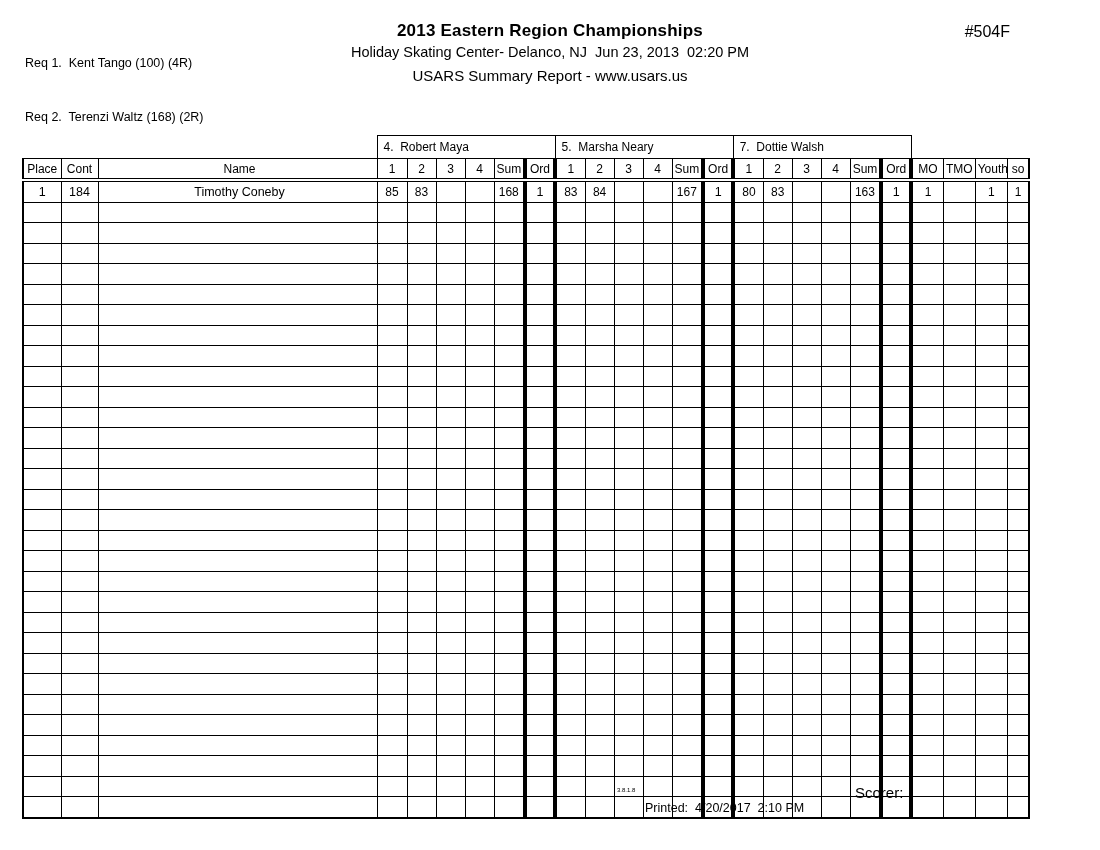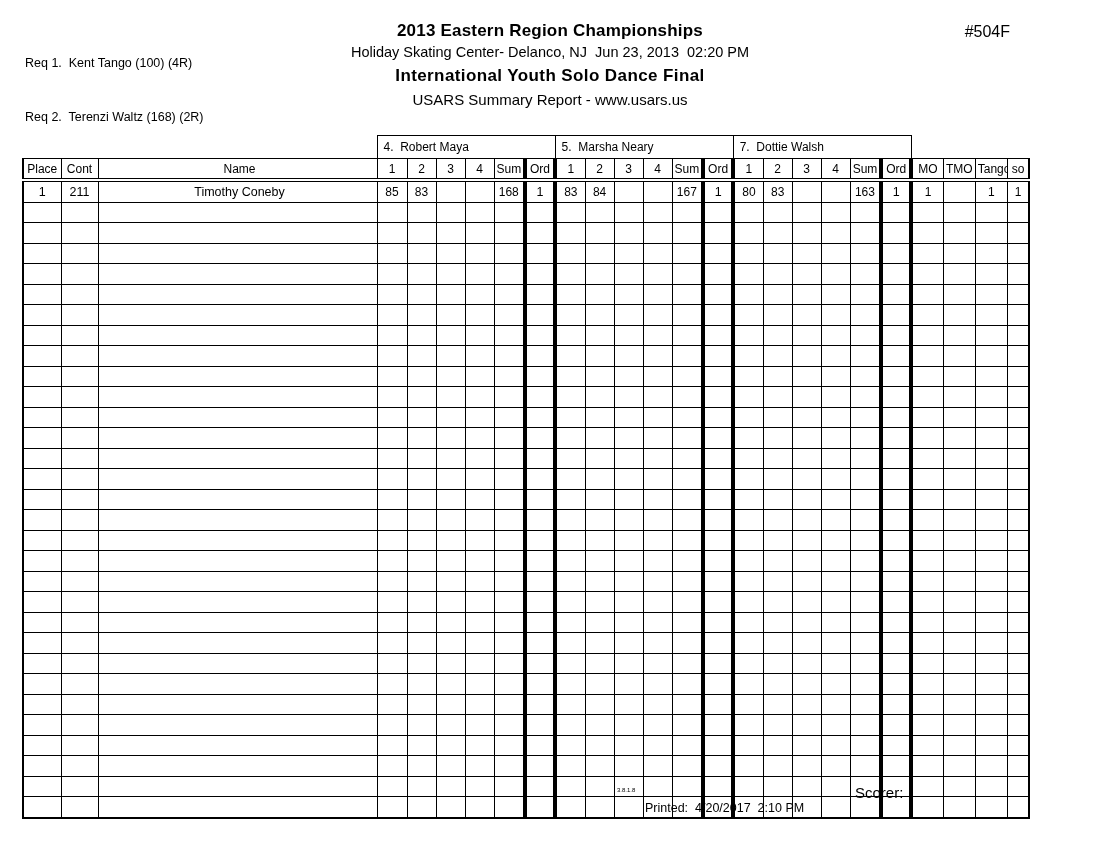--- a/index.html
+++ b/index.html
@@ -70,21 +70,20 @@
 <div class="page">
 
   <div class="req-block">
     <div>Req 1.  Kent Tango (100) (4R)</div>
     <div>Req 2.  Terenzi Waltz (168) (2R)</div>
   </div>
 
   <div class="title-block">
     <div class="title1">2013 Eastern Region Championships</div>
     <div class="title2">Holiday Skating Center- Delanco, NJ  Jun 23, 2013  02:20 PM</div>
-    <div class="title3">International Youth Solo Dance Final</div>
     <div class="title4">USARS Summary Report - www.usars.us</div>
   </div>
 
   <div class="doc-number">#504F</div>
 
   <table class="summary">
     <colgroup>
       <col style="width:38px">
         <col style="width:37px">
         <col style="width:279px">
@@ -140,28 +139,28 @@
 
         <th>1</th>
         <th>2</th>
         <th>3</th>
         <th>4</th>
         <th>Sum</th>
         <th class="ord">Ord</th>
 
         <th>MO</th>
         <th>TMO</th>
-        <th>Tango</th>
+        <th>Youth</th>
         <th>so</th>
       </tr>
     </thead>
     <tbody>
         <tr>
           <td class="bold">1</td>
-          <td class="bold">211</td>
+          <td class="bold">184</td>
           <td class="name-col bold">Timothy Coneby</td>
           <td>85</td>
           <td>83</td>
           <td></td>
           <td></td>
           <td>168</td>
           <td class="ord bold">1</td>
           <td>83</td>
           <td>84</td>
           <td></td>

